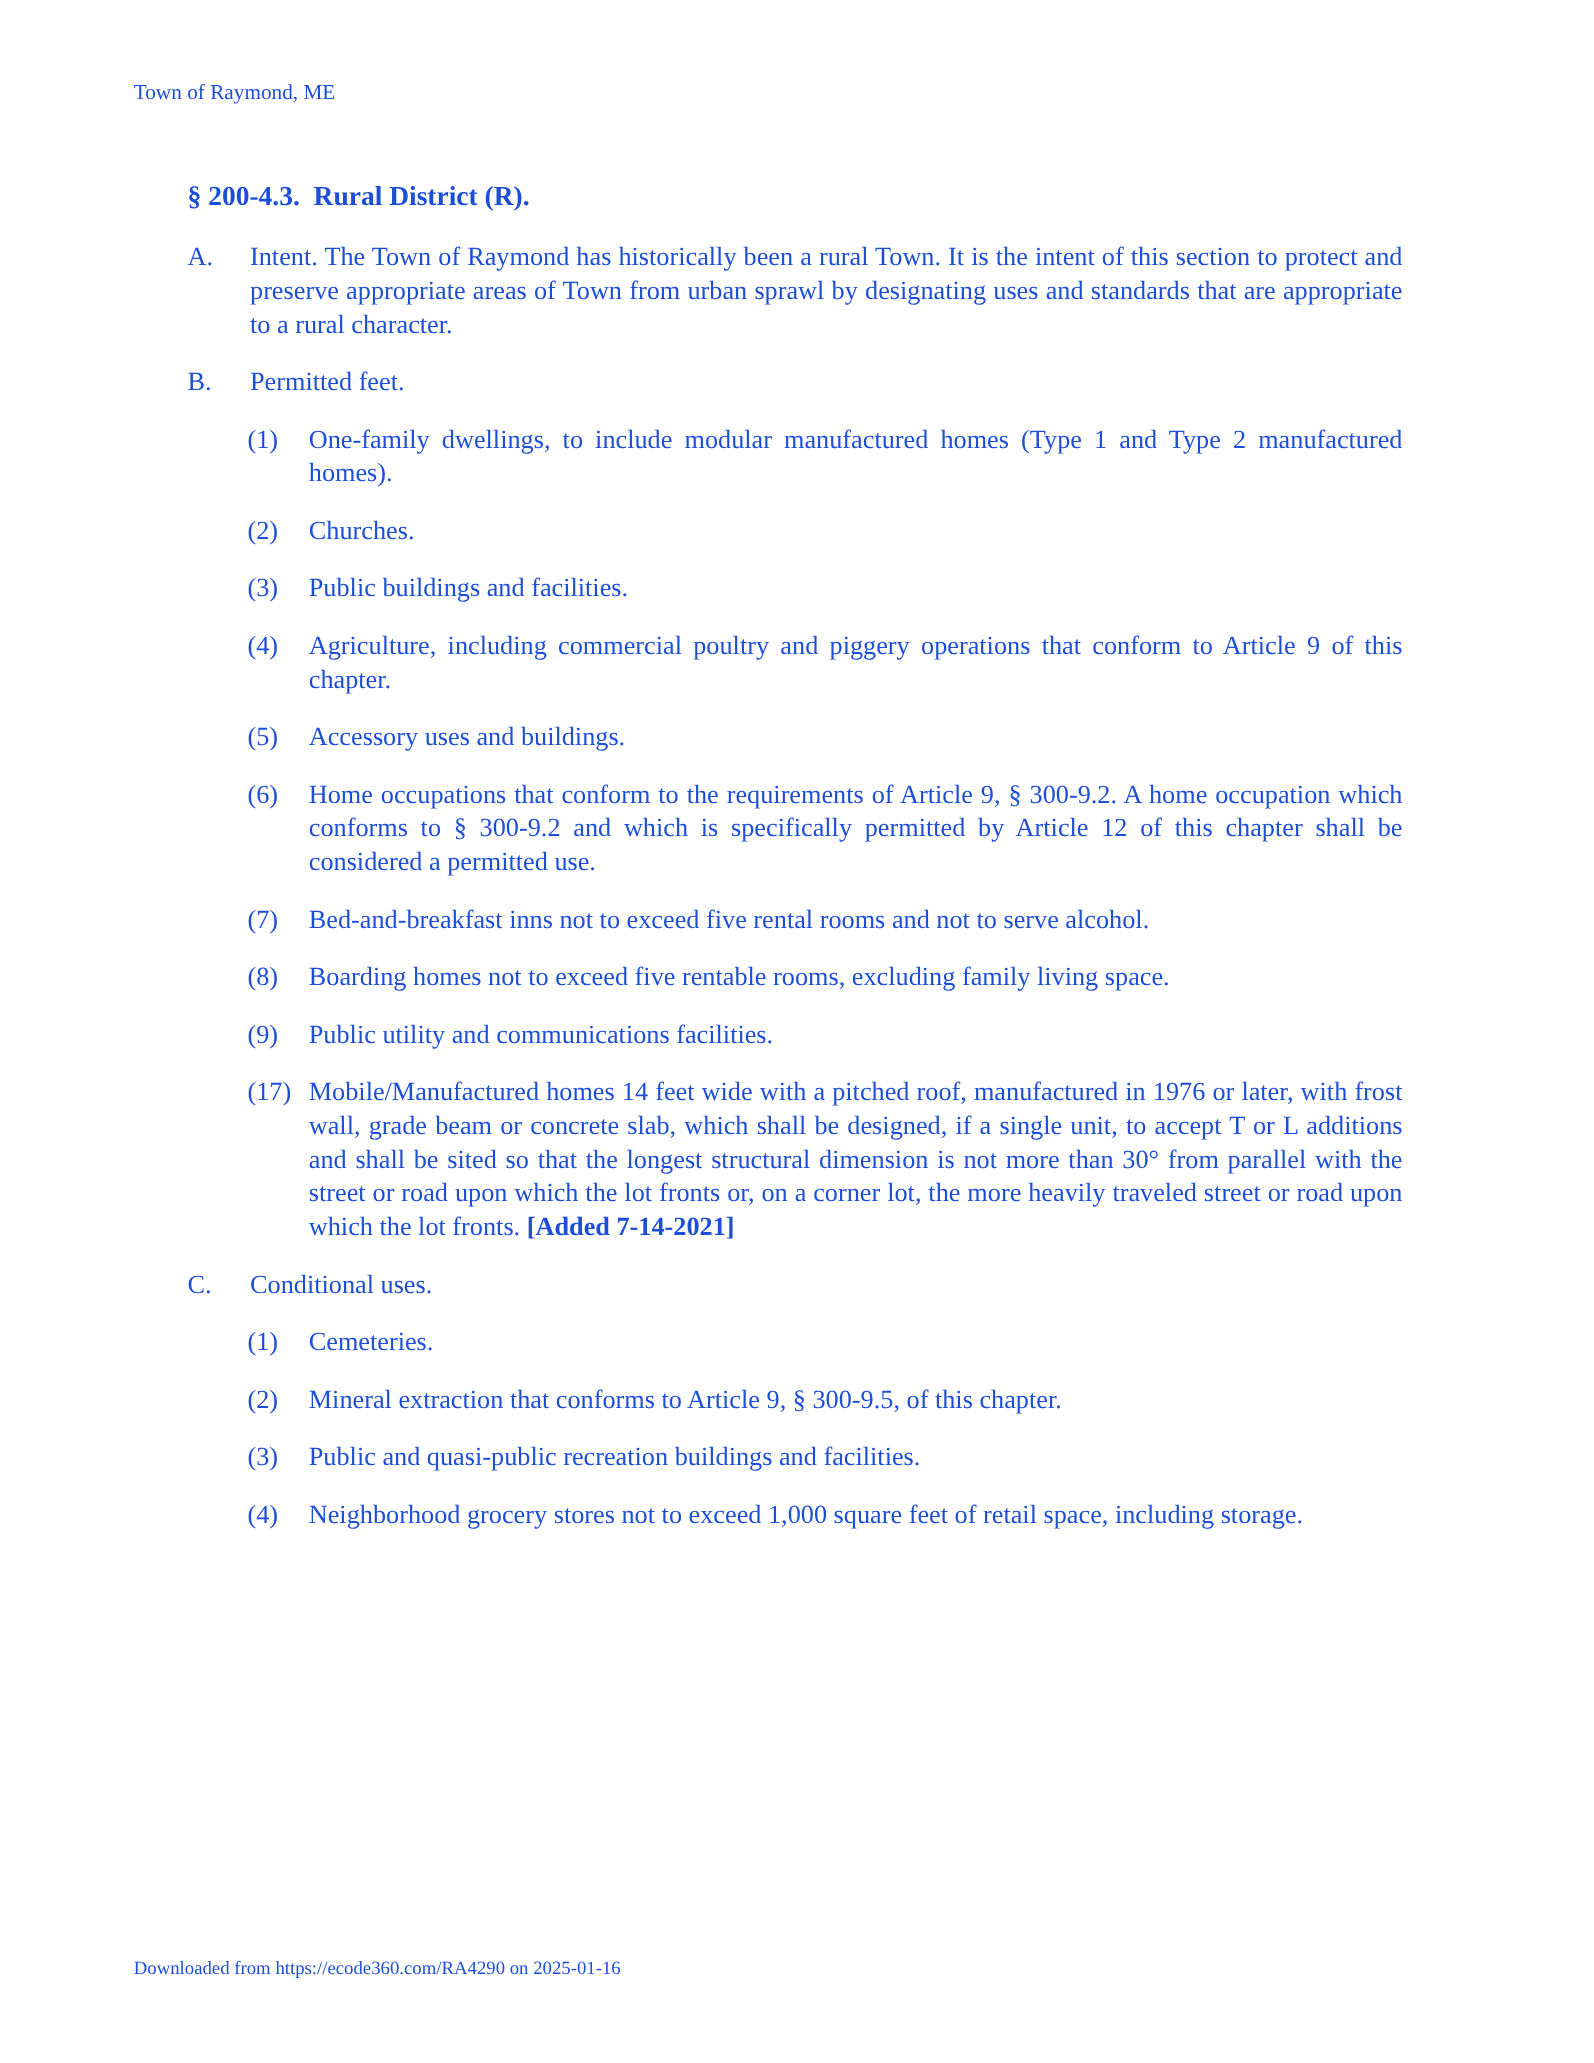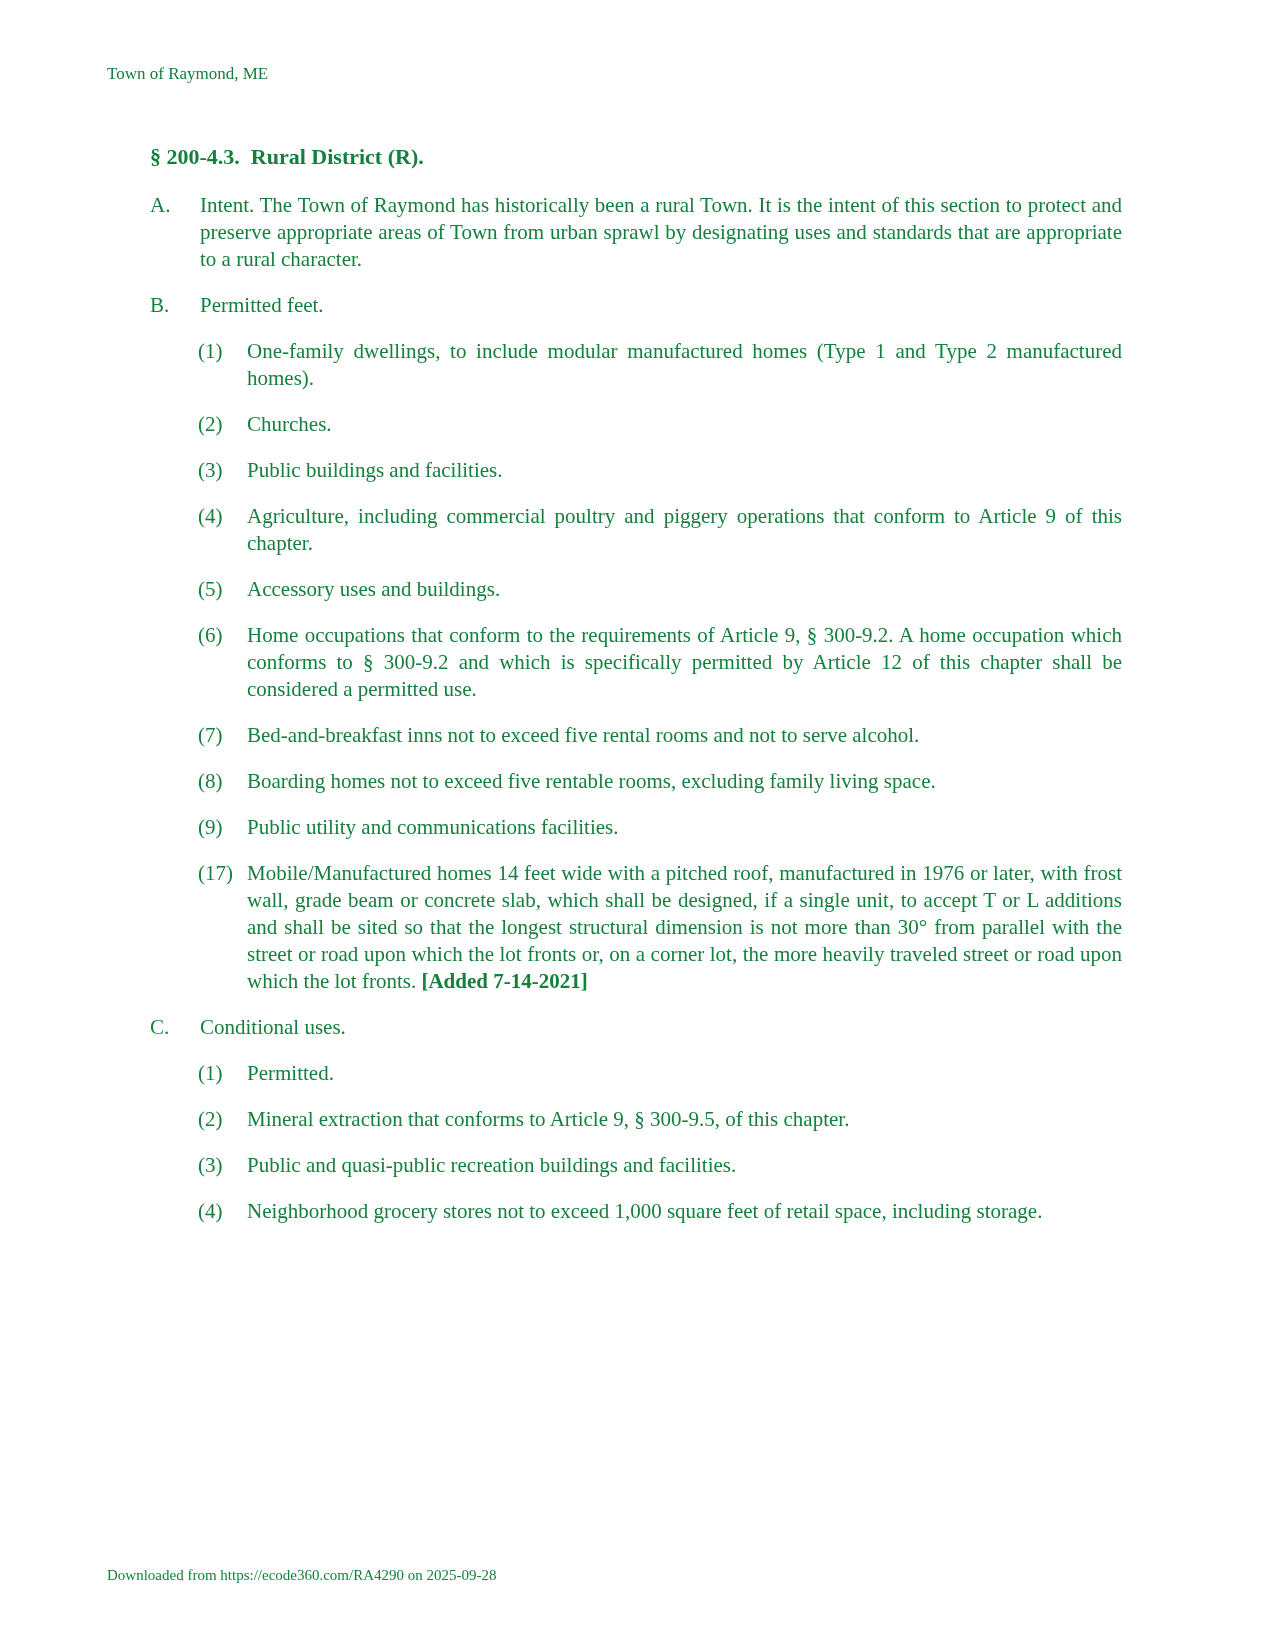--- a/index.html
+++ b/index.html
@@ -1,21 +1,21 @@
 <!DOCTYPE html>
 <html><head>
 <meta charset="utf-8">
 <style>
   html,body{margin:0;padding:0;background:#ffffff;}
   .page{
     position:relative;
     width:1275px;
     height:1650px;
     background:#ffffff;
-    color:#15803d;
+    color:#1d4ed8;
     font-family:"Liberation Serif","DejaVu Serif",serif;
     overflow:hidden;
   }
   .page-header{
     position:absolute;
     left:107px;
     top:64px;
     font-size:17px;
     line-height:20px;
   }
@@ -148,21 +148,21 @@
 </div>
 
     <div class="letter-block">
       <span class="letter-label">C.</span>
       <div class="letter-body">Conditional uses.</div>
     </div>
 
     <div class="items-list">
   <div class="list-item">
     <span class="item-num">(1)</span>
-    <div class="item-text"><span class="item-text-main">Permitted.</span> <span class="added"></span></div>
+    <div class="item-text"><span class="item-text-main">Cemeteries.</span> <span class="added"></span></div>
   </div>
 
   <div class="list-item">
     <span class="item-num">(2)</span>
     <div class="item-text"><span class="item-text-main">Mineral extraction that conforms to Article 9, § 300-9.5, of this chapter.</span> <span class="added"></span></div>
   </div>
 
   <div class="list-item">
     <span class="item-num">(3)</span>
     <div class="item-text"><span class="item-text-main">Public and quasi-public recreation buildings and facilities.</span> <span class="added"></span></div>
@@ -170,16 +170,16 @@
 
   <div class="list-item">
     <span class="item-num">(4)</span>
     <div class="item-text"><span class="item-text-main">Neighborhood grocery stores not to exceed 1,000 square feet of retail space, including storage.</span> <span class="added"></span></div>
   </div>
 </div>
 
   </div>
 
   <div class="page-footer">
-    <span>Downloaded from https://ecode360.com/RA4290 on 2025-09-28</span>
+    <span>Downloaded from https://ecode360.com/RA4290 on 2025-01-16</span>
   </div>
 
 </div>
 
 </body></html>

